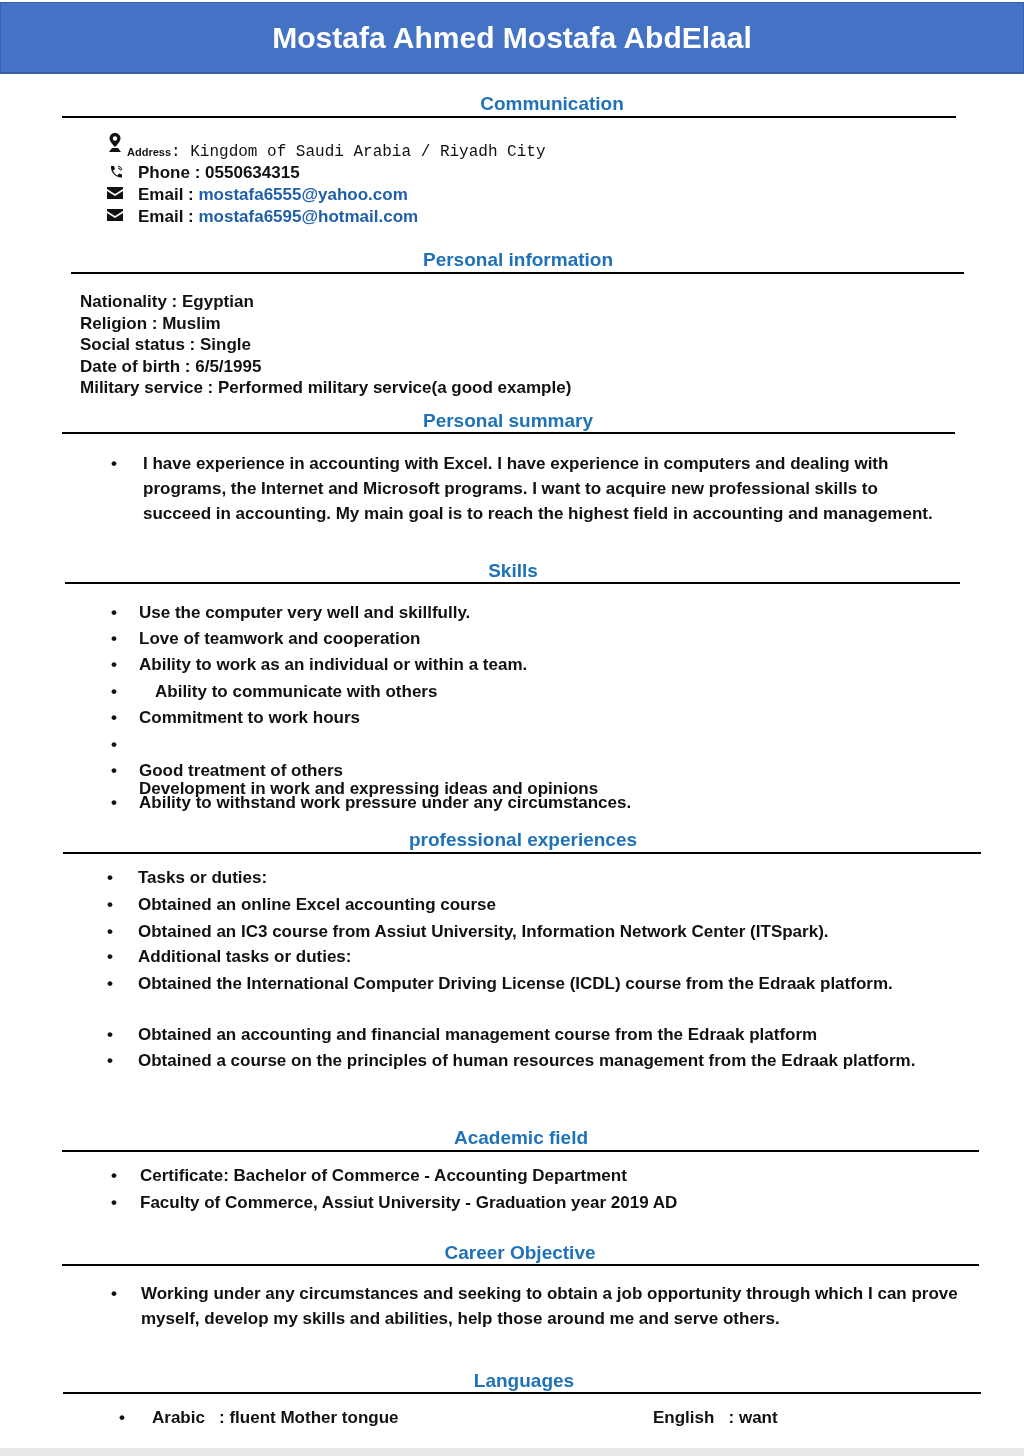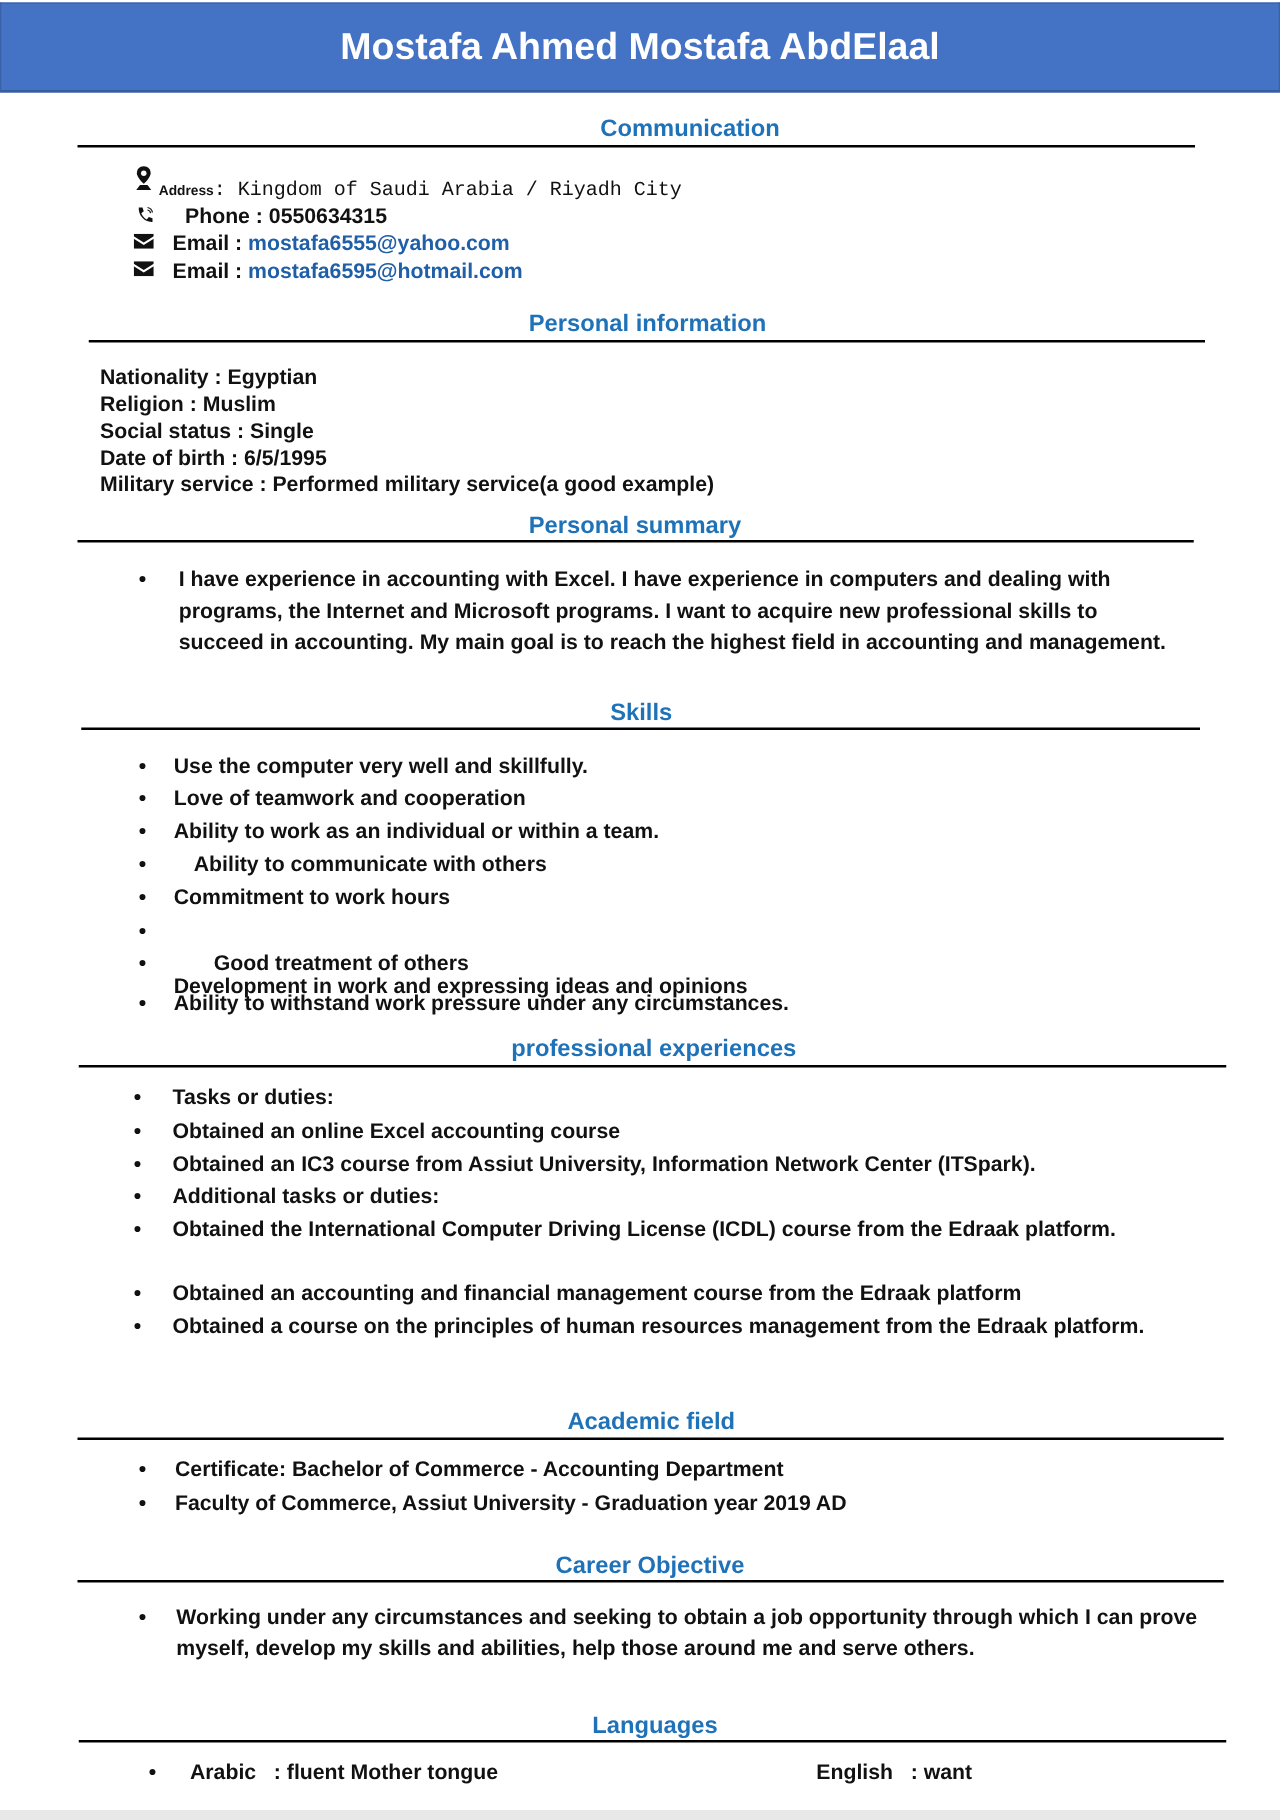--- a/index.html
+++ b/index.html
@@ -42,21 +42,21 @@
 </svg>
 <div class="line" style="left:127px; top:141px;">
   <span style="font-size:11px;">Address</span><span class="mono">: </span><span class="mono">Kingdom of Saudi Arabia / Riyadh City</span>
 </div>
 
 <svg class="icon" style="left:108px; top:164px; width:16px; height:16px;" viewBox="0 0 16 16">
   <path d="M3 2 L6 2 L7 5 L5 6.5 C6 9 7.5 10.5 9.5 11.5 L11 9.5 L14 10.5 L14 13.5 C8 14 2.5 8.5 3 2 Z" fill="#111"></path>
   <path d="M10 2 A5 5 0 0 1 14 6" stroke="#111" stroke-width="1" fill="none"></path>
   <path d="M10 4 A3 3 0 0 1 12.5 6.5" stroke="#111" stroke-width="1" fill="none"></path>
 </svg>
-<div class="line" style="left:148px; top:163px;">
+<div class="line" style="left:138px; top:163px;">
   <span>Phone : </span><span>0550634315</span>
 </div>
 
 <svg class="icon" style="left:107px; top:187px; width:16px; height:12px;" viewBox="0 0 16 12">
   <path d="M0 0 L16 0 L16 2 L8 7 L0 2 Z" fill="#111"></path>
   <path d="M0 4 L8 9 L16 4 L16 12 L0 12 Z" fill="#111"></path>
 </svg>
 <div class="line" style="left:138px; top:185px;">
   <span>Email : </span><a class="link">mostafa6555@yahoo.com</a>
 </div>
@@ -106,21 +106,21 @@
     <div>
       <div class="bullet" style="left: 111px; top: 708px;">•</div>
       <div class="para" style="left: 139px; top: 705px; width: 820px;">Commitment to work hours</div>
     </div>
     <div>
       <div class="bullet" style="left: 111px; top: 735px;">•</div>
       <div class="para" style="left: 139px; top: 732px; width: 820px; margin-top: 44px;">Development in work and expressing ideas and opinions</div>
     </div>
     <div>
       <div class="bullet" style="left: 111px; top: 761px;">•</div>
-      <div class="para" style="left: 139px; top: 758px; width: 820px; margin-left: 32px;">Good treatment of others</div>
+      <div class="para" style="left: 139px; top: 758px; width: 820px;">Good treatment of others</div>
     </div>
     <div>
       <div class="bullet" style="left: 111px; top: 793px;">•</div>
       <div class="para" style="left: 139px; top: 790px; width: 820px;">Ability to withstand work pressure under any circumstances.</div>
     </div>
   </div>
 
 <div class="sec-title" style="left:523px; top:829px;">professional experiences</div>
 <div class="rule" style="left:63px; top:852px; width:918px;"></div>
 <div id="exp-list">

